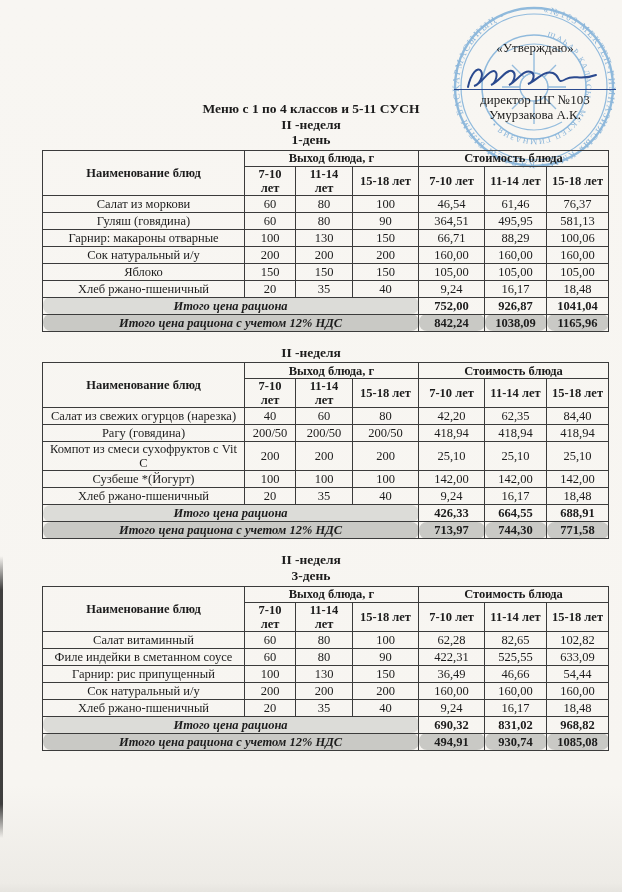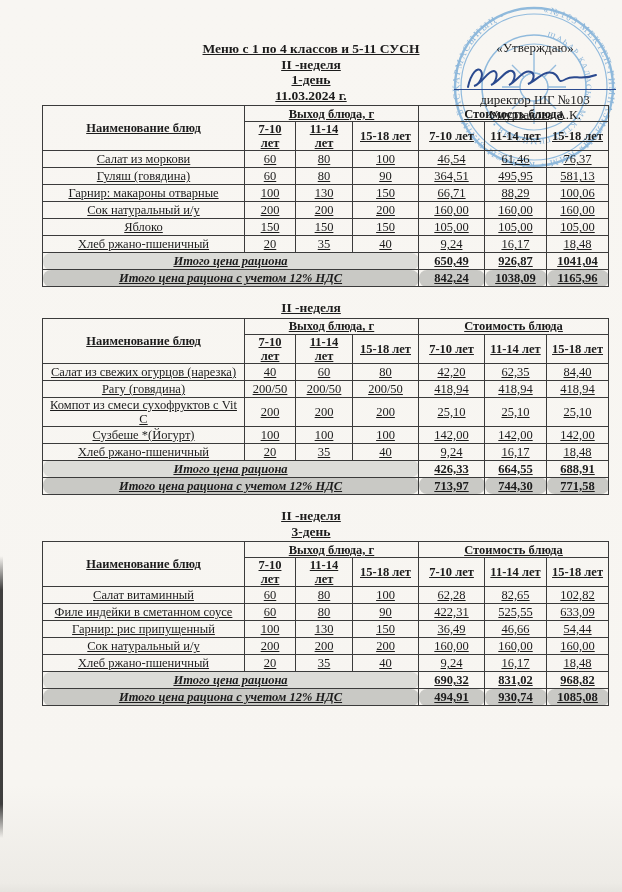--- a/index.html
+++ b/index.html
@@ -1,21 +1,21 @@
 <!DOCTYPE html>
 <html><head>
 <meta charset="utf-8">
 <style>
   html,body{margin:0;padding:0;}
   body{
     width:622px;height:892px;position:relative;overflow:hidden;
     background:linear-gradient(180deg,#f8f6f2 0%,#f7f5f1 88%,#edebe6 99%,#e6e4df 100%);
     font-family:"Liberation Serif", serif;color:#1c1c1c;
   }
-  .doc{position:relative;z-index:2;margin-left:42px;width:566px;padding-top:41px;text-decoration:underline;}
+  .doc{position:relative;z-index:2;margin-left:42px;width:566px;padding-top:101px;}
   .section-title{
     text-align:center;font-weight:bold;font-size:13.5px;line-height:15.6px;
     transform:translateX(-14px);margin-bottom:2px;
   }
   .menu-section + .menu-section{margin-top:13px;}
   table.menu-table{
     border-collapse:collapse;table-layout:fixed;width:566px;
     font-size:12.5px;
   }
   table.menu-table th, table.menu-table td{
@@ -92,21 +92,20 @@
 </div>
 
 <div class="edge-artifact"></div>
 
 <div class="doc">
   <section class="menu-section">
     <div class="section-title">
         <div class="title-line">Меню с 1 по 4 классов и 5-11 СУСН</div>
         <div class="title-line">II -неделя</div>
         <div class="title-line">1-день</div>
-        <div class="title-line">11.03.2024 г.</div>
       </div>
     <table class="menu-table">
       <colgroup>
         <col style="width:202px">
           <col style="width:51px">
           <col style="width:57px">
           <col style="width:66px">
         <col style="width:66px">
           <col style="width:62px">
           <col style="width:62px">
@@ -178,21 +177,21 @@
             <td>35</td>
             <td>40</td>
             <td>9,24</td>
             <td>16,17</td>
             <td>18,48</td>
           </tr>
         </tbody>
       <tfoot>
           <tr class="total-row1">
             <td class="t-label" colspan="4">Итого цена рациона</td>
-            <td class="t-val">650,49</td>
+            <td class="t-val">752,00</td>
             <td class="t-val">926,87</td>
             <td class="t-val">1041,04</td>
           </tr>
           <tr class="total-row2">
             <td class="t-label" colspan="4">Итого цена рациона с учетом 12% НДС</td>
             <td class="t-val">842,24</td>
             <td class="t-val">1038,09</td>
             <td class="t-val">1165,96</td>
           </tr>
         </tfoot>

